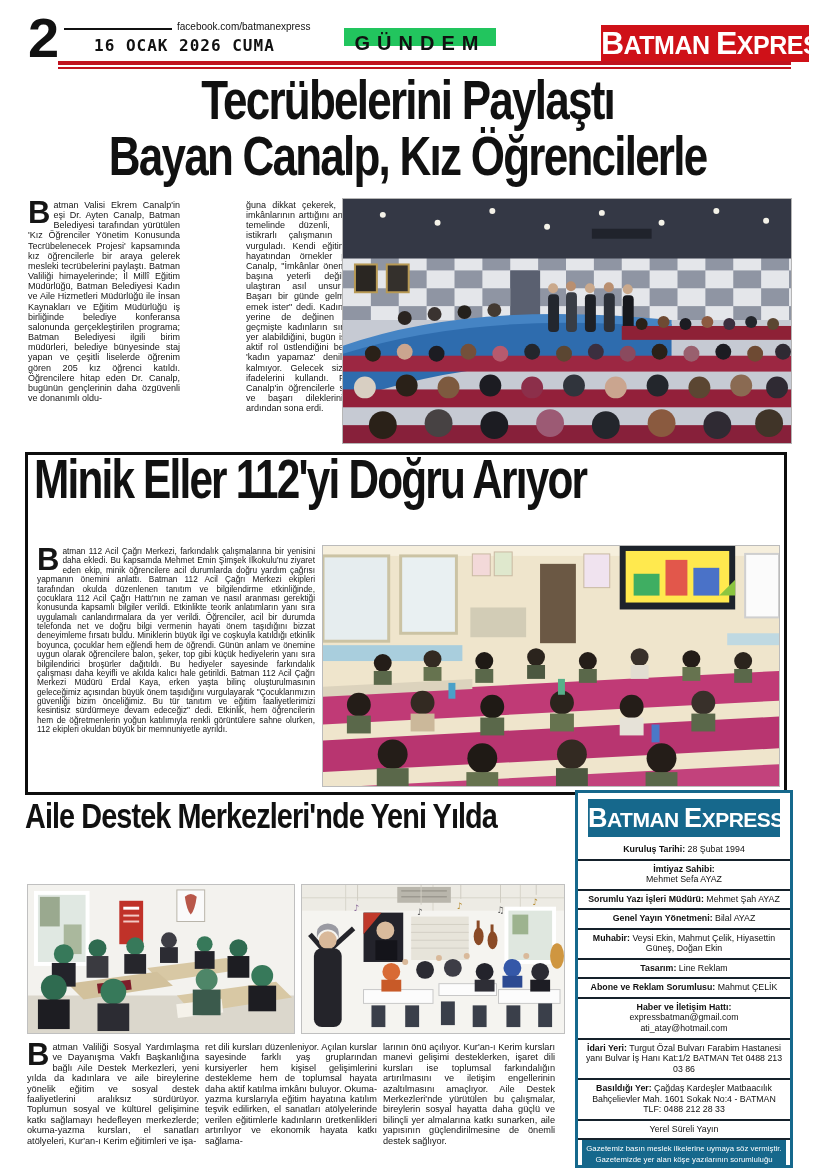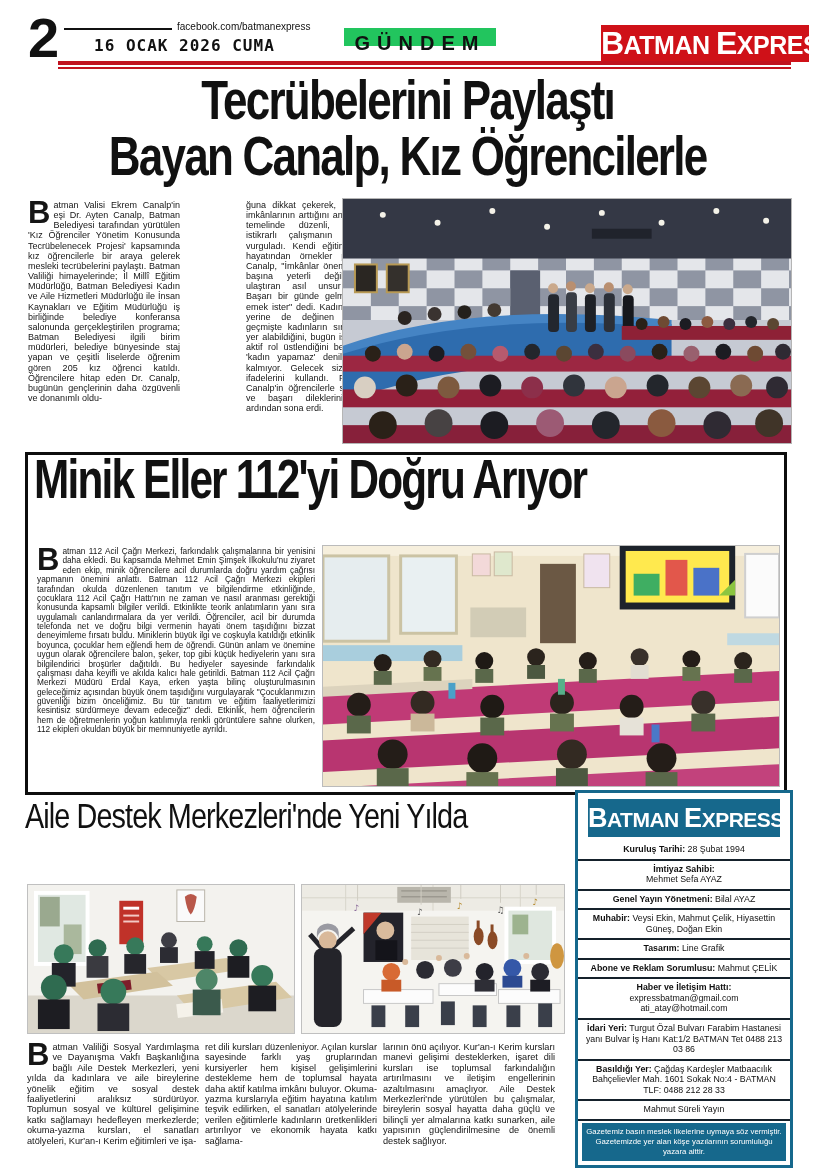--- a/index.html
+++ b/index.html
@@ -35,21 +35,21 @@
   .photo1{position:absolute;left:342px;top:198px;width:450px;height:246px;border:1px solid #b5b5b5;box-sizing:border-box;}
 
   
   .box2{position:absolute;left:25px;top:452px;width:762px;height:343px;border:3px solid #0d0d0d;box-sizing:border-box;background:#fff;}
   .h2t{position:absolute;left:6px;top:0;width:748px;font-weight:800;font-size:47px;letter-spacing:-2px;line-height:1.0;white-space:nowrap;}
   .h2t .hline{display:inline-block;transform:scale(0.9,1.18);transform-origin:0 50%;}
   .a2text{position:absolute;left:9px;top:92px;width:278px;height:240px;overflow:hidden;font-size:8.3px;line-height:1.13;}
   .photo2{position:absolute;left:294px;top:90px;width:458px;height:242px;border:1px solid #bbb;box-sizing:border-box;}
 
   
-  .h3t{position:absolute;left:25px;top:798px;width:548px;font-weight:400;font-size:32px;line-height:1.18;letter-spacing:-1px;}
+  .h3t{position:absolute;left:25px;top:798px;width:548px;font-weight:700;font-size:32px;line-height:1.18;letter-spacing:-1px;}
   .h3t .hline{display:inline-block;transform:scale(0.9,1.1);transform-origin:0 50%;white-space:nowrap;}
   .h3t .row{display:block;}
   .photo3a{position:absolute;left:27px;top:884px;width:268px;height:150px;border:1px solid #c0c0c0;box-sizing:border-box;}
   .photo3b{position:absolute;left:301px;top:884px;width:264px;height:150px;border:1px solid #c0c0c0;box-sizing:border-box;}
   .a3c{position:absolute;top:1042px;width:172px;height:124px;overflow:hidden;font-size:9.2px;line-height:1.13;}
   .a3c1{left:27px;} .a3c2{left:205px;} .a3c3{left:383px;}
 
   
   .mast{position:absolute;left:575px;top:790px;width:218px;height:378px;border:3px solid #16688c;
         box-sizing:border-box;background:#fff;overflow:hidden;display:flex;flex-direction:column;}
@@ -421,27 +421,28 @@
   <div class="a3c a3c3 bodytext">
     <span>larının önü açılıyor. Kur'an-ı Kerim kursları manevi gelişimi desteklerken, işaret dili kursları ise toplumsal farkındalığın artırılmasını ve iletişim engellerinin azaltılmasını amaçlıyor. Aile Destek Merkezleri'nde yürütülen bu çalışmalar, bireylerin sosyal hayatta daha güçlü ve bilinçli yer almaları­na katkı sunarken, aile yapısının güçlendirilmesine de önemli destek sağlıyor.</span>
   </div>
 
   <div class="mast">
     <div class="m-logo">
       <div class="logo-face"><span class="cap">B</span><span>ATMAN</span>&nbsp;<span class="cap">E</span><span>XPRESS</span></div>
     </div>
     <div class="m-row"><b>Kuruluş Tarihi:</b> <span>28 Şubat 1994</span></div>
     <div class="m-row"><b>İmtiyaz Sahibi:</b><span class="v2">Mehmet Sefa AYAZ</span></div>
+    <div class="m-row"><b>Sorumlu Yazı İşleri Müdürü:</b> <span>Mehmet Şah AYAZ</span></div>
     <div class="m-row"><b>Genel Yayın Yönetmeni:</b> <span>Bilal AYAZ</span></div>
     <div class="m-row"><b>Muhabir:</b> <span>Veysi Ekin, Mahmut Çelik, Hiyasettin Güneş, Doğan Ekin</span></div>
-    <div class="m-row"><b>Tasarım:</b> <span>Line Grafik</span></div>
+    <div class="m-row"><b>Tasarım:</b> <span>Line Reklam</span></div>
     <div class="m-row"><b>Abone ve Reklam Sorumlusu:</b> <span>Mahmut ÇELİK</span></div>
     <div class="m-row"><b>Haber ve İletişim Hattı:</b><span class="v2">expressbatman@gmail.com</span><span class="v2">ati_atay@hotmail.com</span></div>
     <div class="m-row"><b>İdari Yeri:</b> <span>Turgut Özal Bulvarı Farabim Hastanesi yanı Bulvar İş Hanı Kat:1/2 BATMAN Tet 0488 213 03 86</span></div>
     <div class="m-row"><b>Basıldığı Yer:</b> <span>Çağdaş Kardeşler Matbaacılık Bahçelievler Mah. 1601 Sokak No:4  -  BATMAN TLF: 0488 212 28 33</span></div>
-    <div class="m-row"><span>Mahmut Süreli Yayın</span></div>
+    <div class="m-row"><span>Yerel Süreli Yayın</span></div>
     <div class="m-foot">
       <span class="v2">Gazetemiz basın meslek ilkelerine uymaya söz vermiştir.</span>
       <span class="v2">Gazetemizde yer alan köşe yazılarının sorumluluğu yazara aittir.</span>
     </div>
   </div>
 
 </div>
 
 </body></html>

